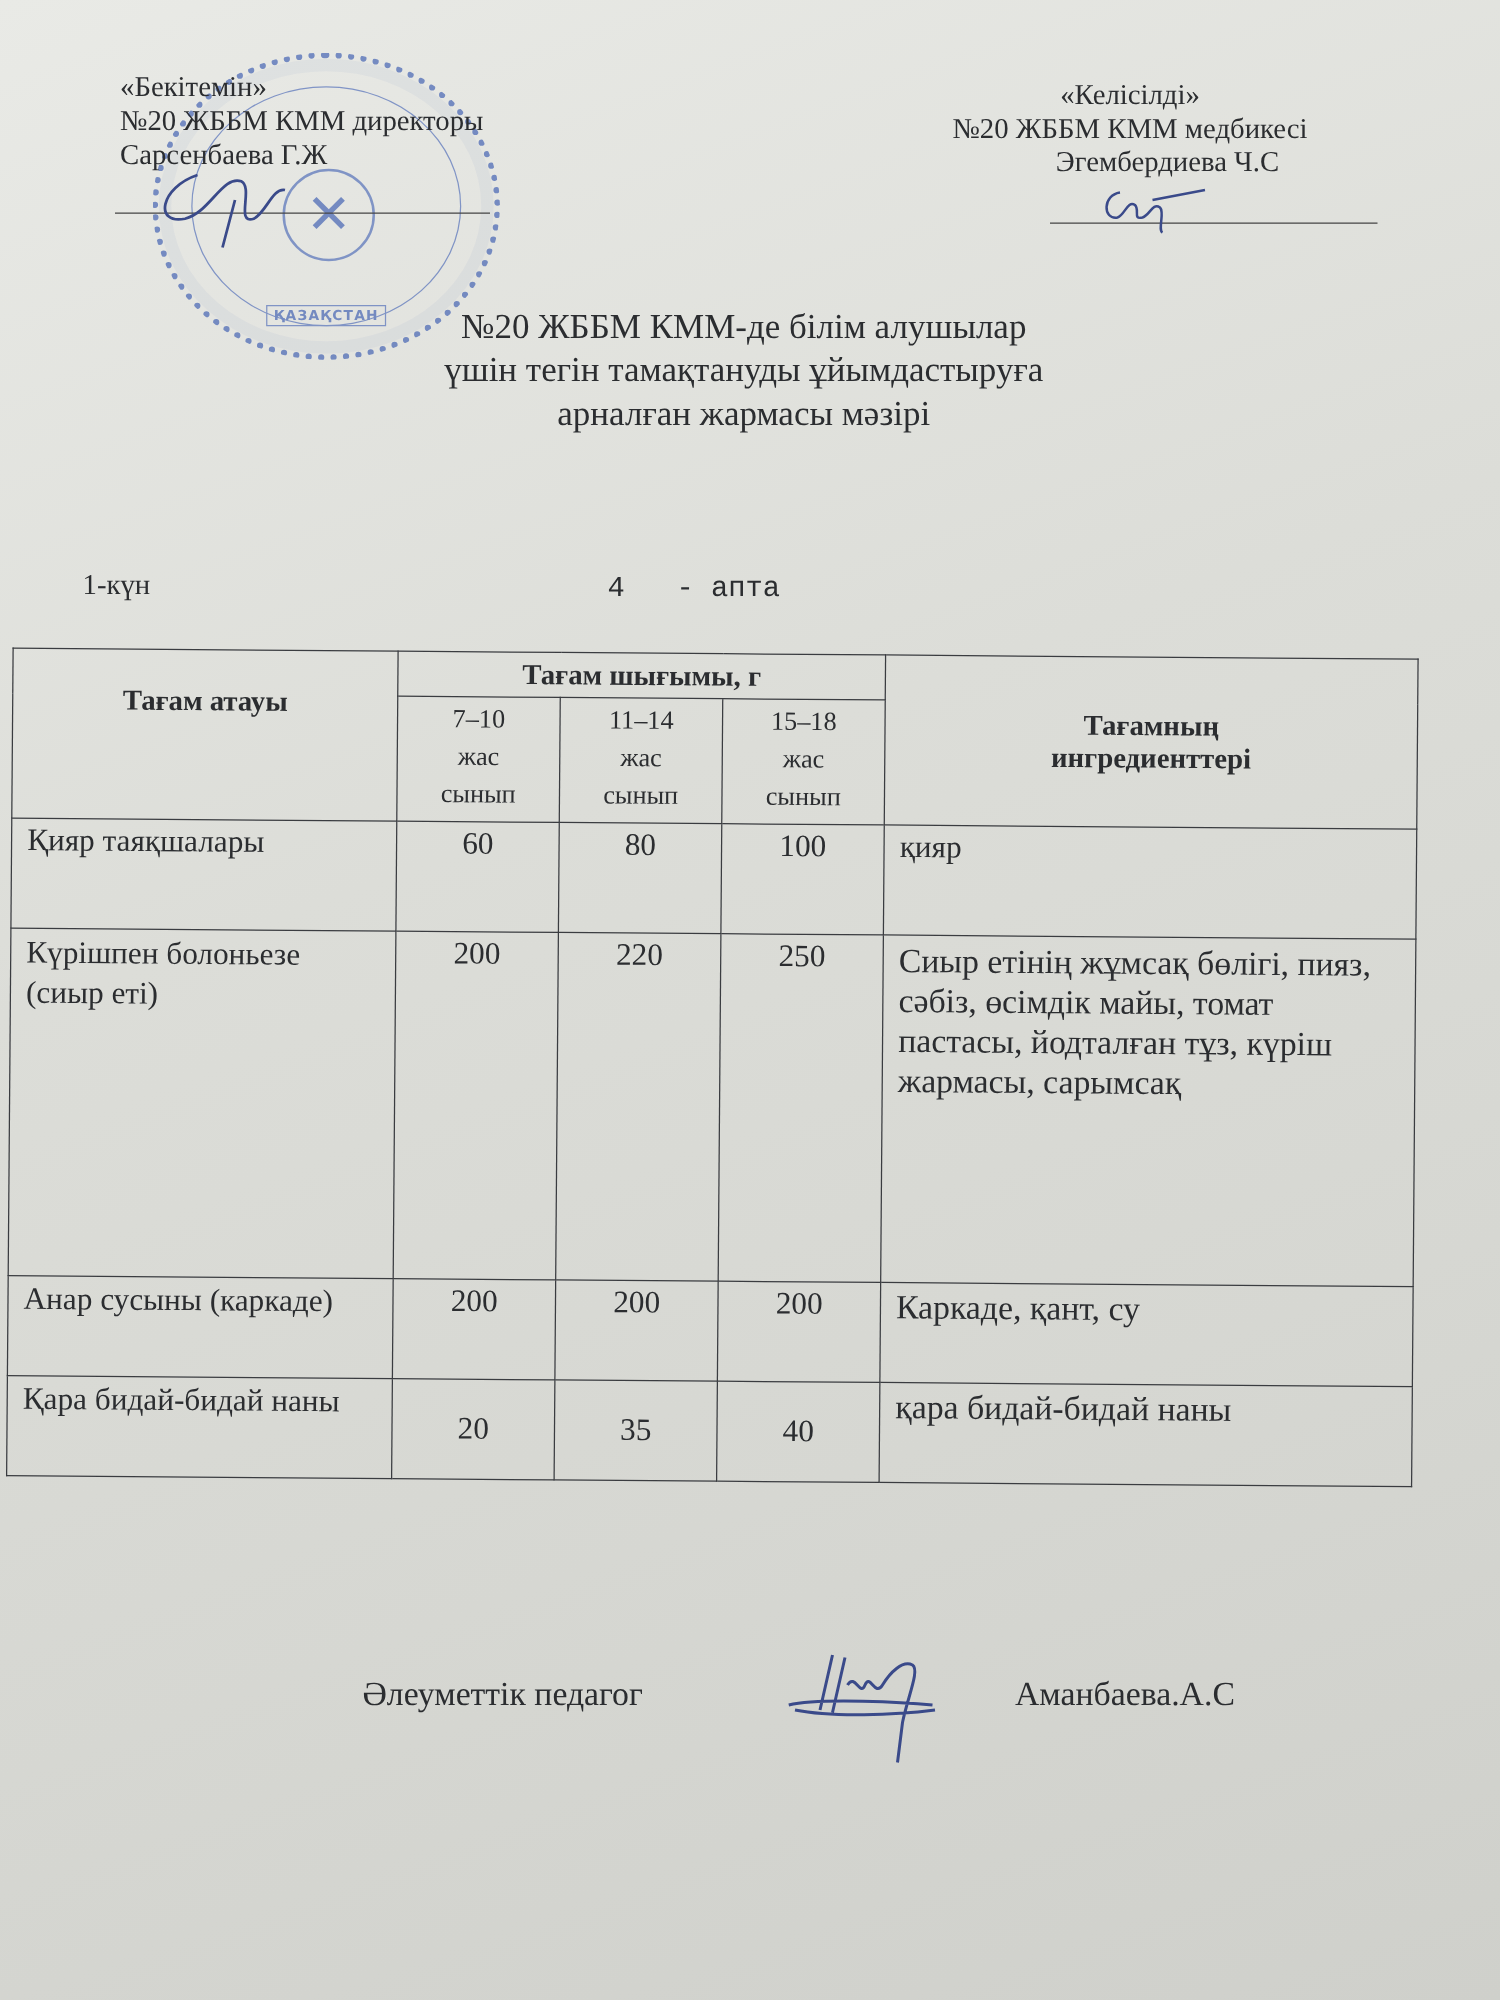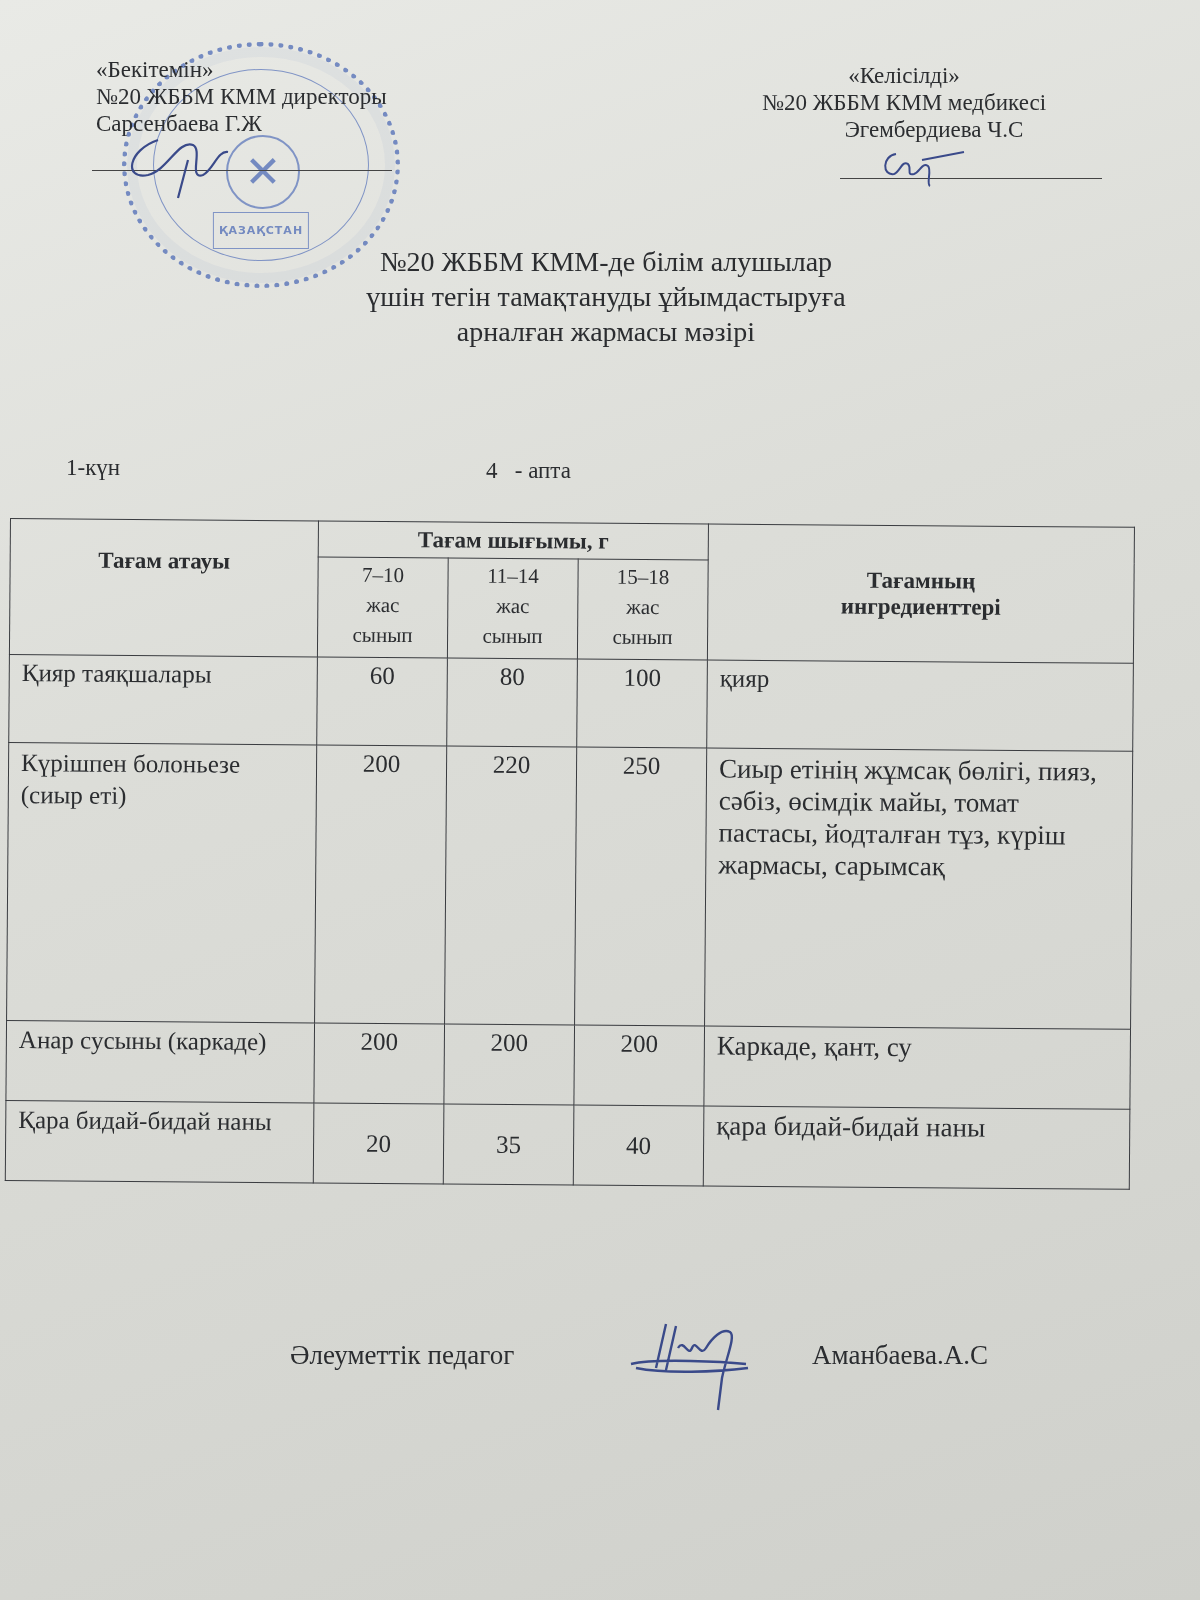--- a/index.html
+++ b/index.html
@@ -27,27 +27,27 @@
     border-radius:50%; border:1.5px solid #5a75bb;
   }
   .stamp-emblem {
     position:absolute; left:50%; top:52%; width:70px; height:70px;
     margin-left:-35px; margin-top:-35px; border-radius:50%;
     border:2px solid #5a75bb; color:#4a68b5; font-size:44px;
     display:flex; align-items:center; justify-content:center;
     font-family:"DejaVu Sans", sans-serif;
   }
   .stamp-label {
-    position:absolute; left:50%; bottom:34px; transform:translateX(-50%);
+    position:absolute; left:50%; bottom:22px; transform:translateX(-50%);
     color:#4a68b5; font-size:11px; font-weight:bold; letter-spacing:1px;
-    border:1.5px solid #5a75bb; padding:11px 5px;
+    border:1.5px solid #5a75bb; padding:1px 5px;
     font-family:"DejaVu Sans", sans-serif;
   }
   .title {
-    left:216px; top:244px; width:780px; text-align:center;
+    left:205px; top:244px; width:780px; text-align:center;
     font-size:28px; line-height:35px;
   }
   .day-label { left:66px; top:455px; font-size:23px; }
   .week-label { left:486px; top:458px; font-size:23px; }
   table.menu {
     position:absolute; left:10px; top:518px; width:1125px;
     border-collapse:collapse; table-layout:fixed;
     font-size:25px;
     transform: rotate(0.45deg); transform-origin:left top;
   }
@@ -98,21 +98,21 @@
   </svg>
 </div>
 
 <div class="abs title">
   <div>№20 ЖББМ КММ-де білім алушылар</div>
   <div>үшін тегін тамақтануды ұйымдастыруға</div>
   <div>арналған жармасы мәзірі</div>
 </div>
 
 <div class="abs day-label">1-күн</div>
-<div class="abs week-label" style="white-space:pre;">4   - апта</div>
+<div class="abs week-label" style="white-space:pre;font-family:Liberation Mono, monospace;">4   - апта</div>
 
 <table class="menu">
   <colgroup>
     <col class="col-name">
       <col class="col-a">
       <col class="col-b">
       <col class="col-c">
       <col>
   </colgroup>
   <tbody>

